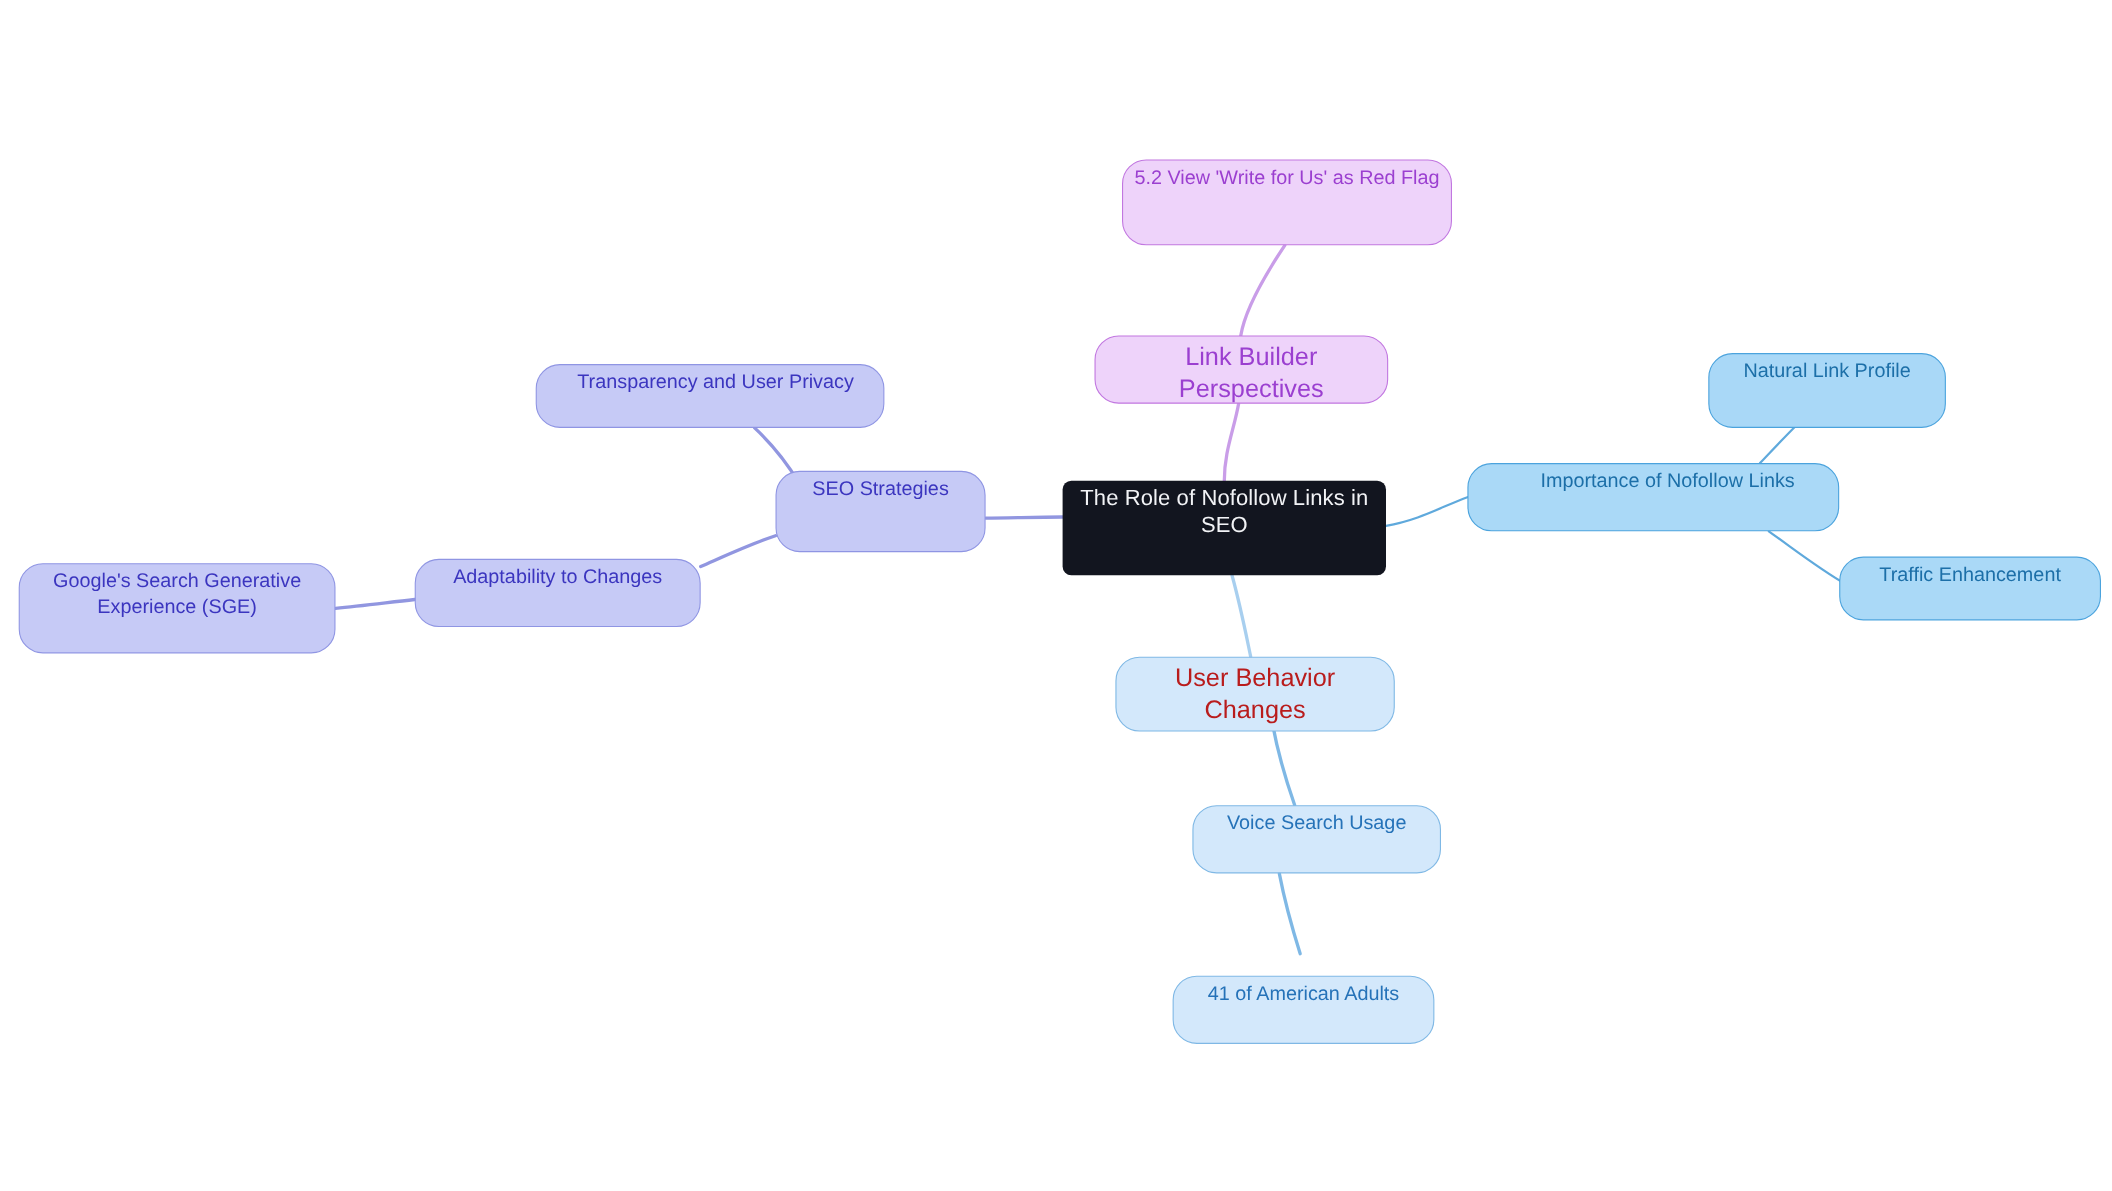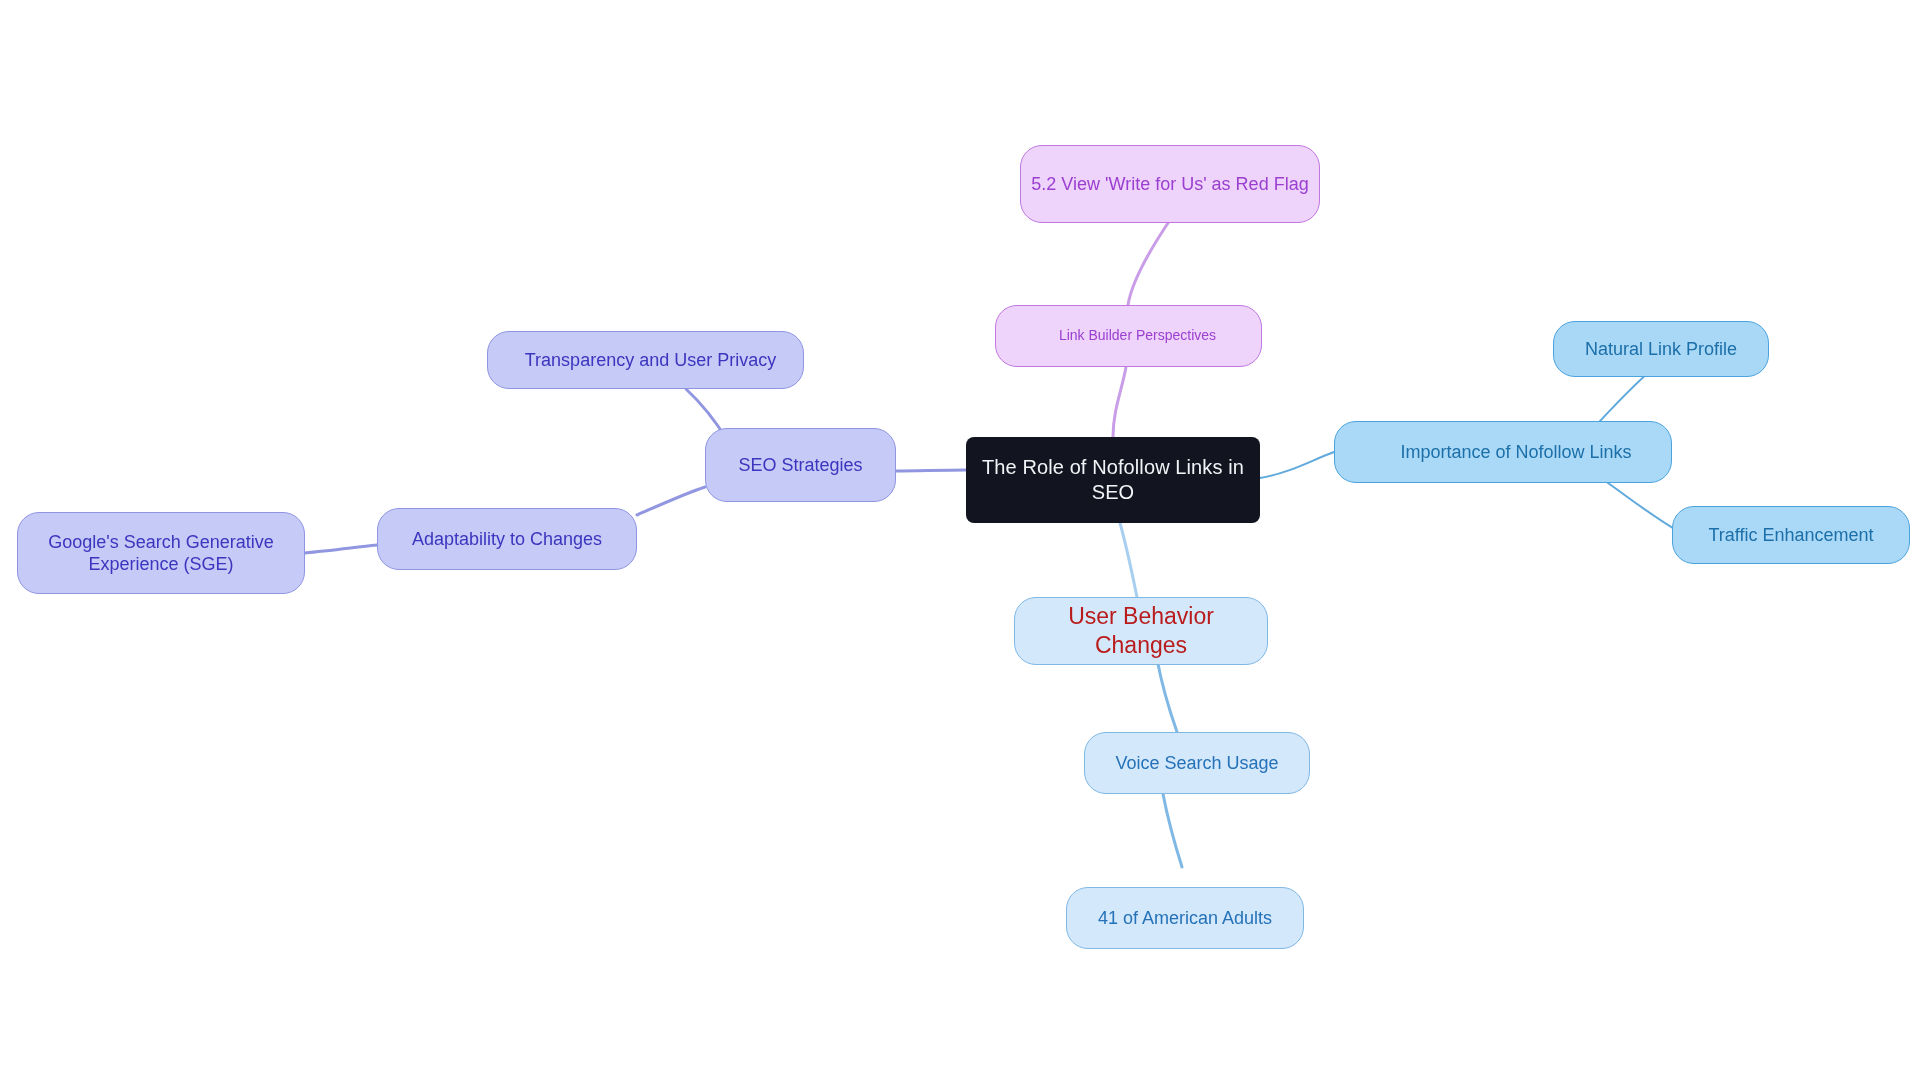--- a/index.html
+++ b/index.html
@@ -26,21 +26,21 @@
     left: 0;
     top: 0;
     width: 1920px;
     height: 1083px;
     pointer-events: none;
   }
   .node {
     position: absolute;
     box-sizing: border-box;
     display: flex;
-    align-items: center;
+    align-items: flex-start;
     justify-content: center;
     text-align: center;
     border-radius: 22px;
     border-style: solid;
     border-width: 1px;
     line-height: 1.25;
     padding: 4px 10px;
     white-space: pre-line;
   }
   .node.root {
@@ -66,24 +66,24 @@
       <path d="M 1608 483 C 1632 500 1655 518 1678 531" fill="none" stroke="#5fa9dc" stroke-width="2" stroke-linecap="round"></path>
       <path d="M 1120 523 C 1128 552 1133 578 1137 597" fill="none" stroke="#a8cfef" stroke-width="3" stroke-linecap="round"></path>
       <path d="M 1157 659 C 1162 686 1170 712 1177 732" fill="none" stroke="#7fb8e5" stroke-width="3" stroke-linecap="round"></path>
       <path d="M 1163 794 C 1168 820 1176 848 1182 867" fill="none" stroke="#7fb8e5" stroke-width="3" stroke-linecap="round"></path>
       <path d="M 966 470 C 940 470 918 471 896 471" fill="none" stroke="#9196e0" stroke-width="3" stroke-linecap="round"></path>
       <path d="M 727 440 C 715 420 700 402 686 389" fill="none" stroke="#9196e0" stroke-width="3" stroke-linecap="round"></path>
       <path d="M 705 487 C 684 494 660 505 637 515" fill="none" stroke="#9196e0" stroke-width="3" stroke-linecap="round"></path>
       <path d="M 377 545 C 350 548 328 551 305 553" fill="none" stroke="#9196e0" stroke-width="3" stroke-linecap="round"></path>
     </svg>
 <div class="node root" style="left: 966px; top: 437px; width: 294px; height: 86px; background: rgb(18, 21, 31); border-color: rgb(18, 21, 31); color: rgb(242, 243, 246); font-size: 20px;"><span class="node-label">The Role of Nofollow Links in SEO</span></div>
-    <div class="node" style="left: 995px; top: 305px; width: 267px; height: 62px; background: rgb(238, 211, 250); border-color: rgb(193, 119, 224); color: rgb(155, 63, 208); font-size: 14px; padding-left: 28px;"><span class="node-label">Link Builder Perspectives</span></div>
+    <div class="node" style="left: 995px; top: 305px; width: 267px; height: 62px; background: rgb(238, 211, 250); border-color: rgb(193, 119, 224); color: rgb(155, 63, 208); font-size: 23px; padding-left: 28px;"><span class="node-label">Link Builder Perspectives</span></div>
     <div class="node" style="left: 1020px; top: 145px; width: 300px; height: 78px; background: rgb(238, 211, 250); border-color: rgb(193, 119, 224); color: rgb(155, 63, 208); font-size: 18px;"><span class="node-label">5.2 View 'Write for Us' as Red Flag</span></div>
     <div class="node" style="left: 1334px; top: 421px; width: 338px; height: 62px; background: rgb(170, 217, 247); border-color: rgb(75, 163, 221); color: rgb(28, 111, 168); font-size: 18px; padding-left: 36px;"><span class="node-label">Importance of Nofollow Links</span></div>
-    <div class="node" style="left: 1553px; top: 321px; width: 216px; height: 56px; background: rgb(169, 216, 247); border-color: rgb(75, 163, 221); color: rgb(28, 111, 168); font-size: 18px;"><span class="node-label">Natural Link Profile</span></div>
+    <div class="node" style="left: 1553px; top: 321px; width: 216px; height: 68px; background: rgb(169, 216, 247); border-color: rgb(75, 163, 221); color: rgb(28, 111, 168); font-size: 18px;"><span class="node-label">Natural Link Profile</span></div>
     <div class="node" style="left: 1672px; top: 506px; width: 238px; height: 58px; background: rgb(170, 217, 247); border-color: rgb(75, 163, 221); color: rgb(28, 111, 168); font-size: 18px;"><span class="node-label">Traffic Enhancement</span></div>
     <div class="node" style="left: 1014px; top: 597px; width: 254px; height: 68px; background: rgb(211, 232, 251); border-color: rgb(127, 184, 229); color: #b91c1c; font-size: 23px;"><span class="node-label">User Behavior Changes</span></div>
     <div class="node" style="left: 1084px; top: 732px; width: 226px; height: 62px; background: rgb(211, 232, 251); border-color: rgb(127, 184, 229); color: rgb(37, 114, 184); font-size: 18px;"><span class="node-label">Voice Search Usage</span></div>
     <div class="node" style="left: 1066px; top: 867px; width: 238px; height: 62px; background: rgb(211, 232, 251); border-color: rgb(127, 184, 229); color: rgb(37, 114, 184); font-size: 18px; margin-top: 20px;"><span class="node-label">41 of American Adults</span></div>
     <div class="node" style="left: 705px; top: 428px; width: 191px; height: 74px; background: rgb(198, 202, 246); border-color: rgb(143, 149, 227); color: rgb(59, 53, 191); font-size: 18px;"><span class="node-label">SEO Strategies</span></div>
     <div class="node" style="left: 487px; top: 331px; width: 317px; height: 58px; background: rgb(198, 202, 246); border-color: rgb(143, 149, 227); color: rgb(59, 53, 191); font-size: 18px; padding-left: 20px;"><span class="node-label">Transparency and User Privacy</span></div>
     <div class="node" style="left: 377px; top: 508px; width: 260px; height: 62px; background: rgb(198, 202, 246); border-color: rgb(143, 149, 227); color: rgb(59, 53, 191); font-size: 18px;"><span class="node-label">Adaptability to Changes</span></div>
     <div class="node" style="left: 17px; top: 512px; width: 288px; height: 82px; background: rgb(198, 202, 246); border-color: rgb(143, 149, 227); color: rgb(59, 53, 191); font-size: 18px;"><span class="node-label">Google's Search Generative Experience (SGE)</span></div>
   </div>
 

